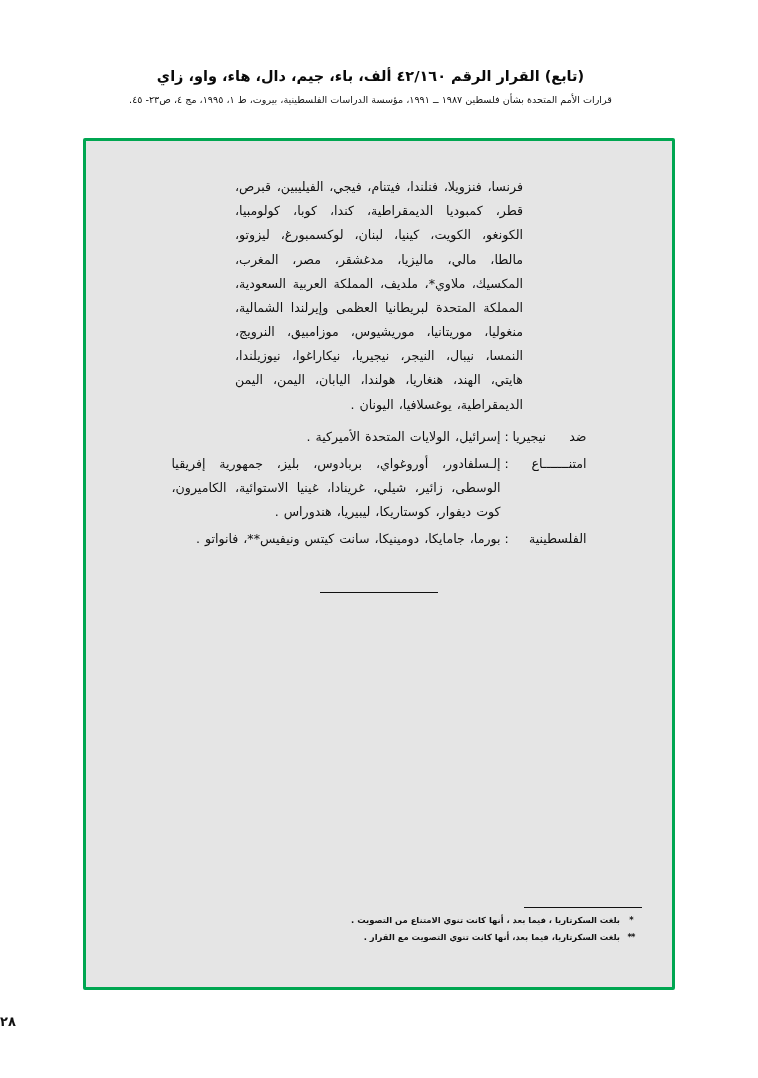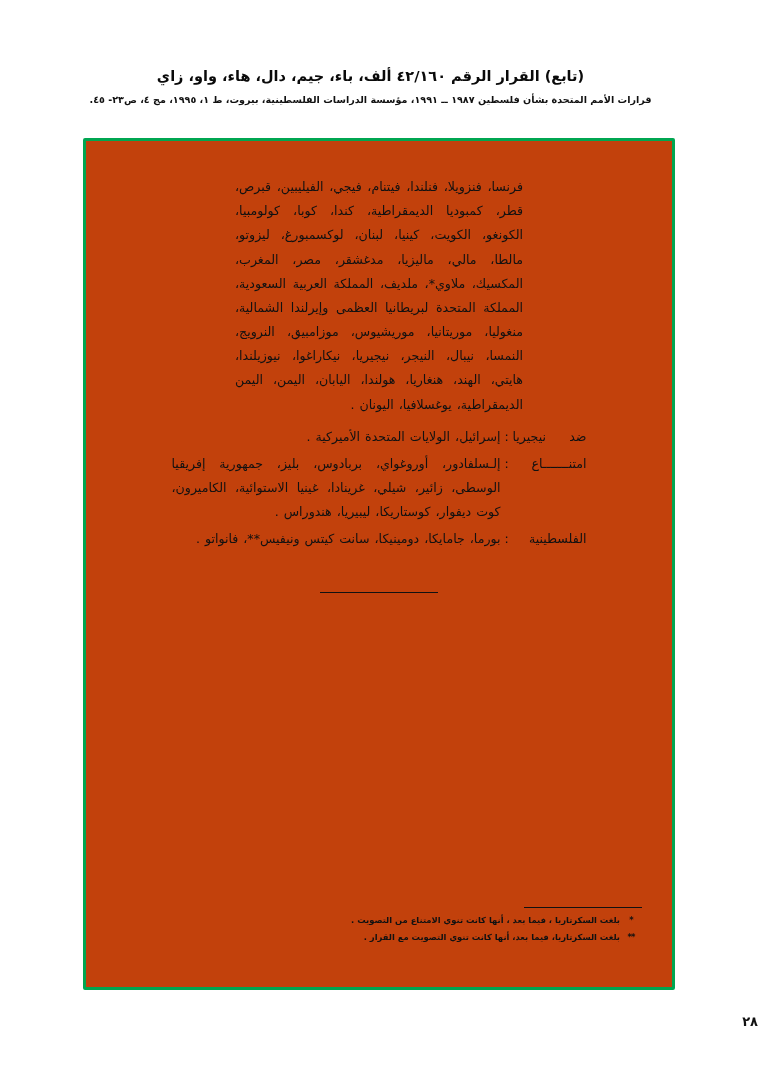--- a/index.html
+++ b/index.html
@@ -34,36 +34,36 @@
     font-size: 14.5px;
     font-weight: bold;
     letter-spacing: 0px;
     color: #0a0a0a;
     direction: rtl;
     line-height: 1.4;
   }
   .header-sub {
     margin-top: 7px;
     font-size: 9.6px;
-    font-weight: bold;
+    font-weight: normal;
     color: #111;
     direction: rtl;
     line-height: 1.4;
   }
 
   
   .frame {
     position: absolute;
     top: 138px;
     left: 83px;
     width: 592px;
     height: 852px;
     border: 3.5px solid #00a651;
     border-radius: 2px;
-    background: #c2410c;
+    background: #e5e5e5;
     box-sizing: border-box;
   }
 
   .content {
     position: absolute;
     top: 34px;
     left: 0;
     right: 0;
     bottom: 0;
     direction: rtl;
@@ -163,21 +163,21 @@
     flex: 1 1 auto;
     line-height: 1.5;
   }
 
   
   .page-number {
     position: absolute;
     top: 1014px;
     left: 0;
     right: 0;
-    text-align: right;
+    text-align: left;
     font-size: 13px;
     font-weight: bold;
     color: #111;
   }
 </style>
 </head>
 <body>
 
 <div class="page">
 

